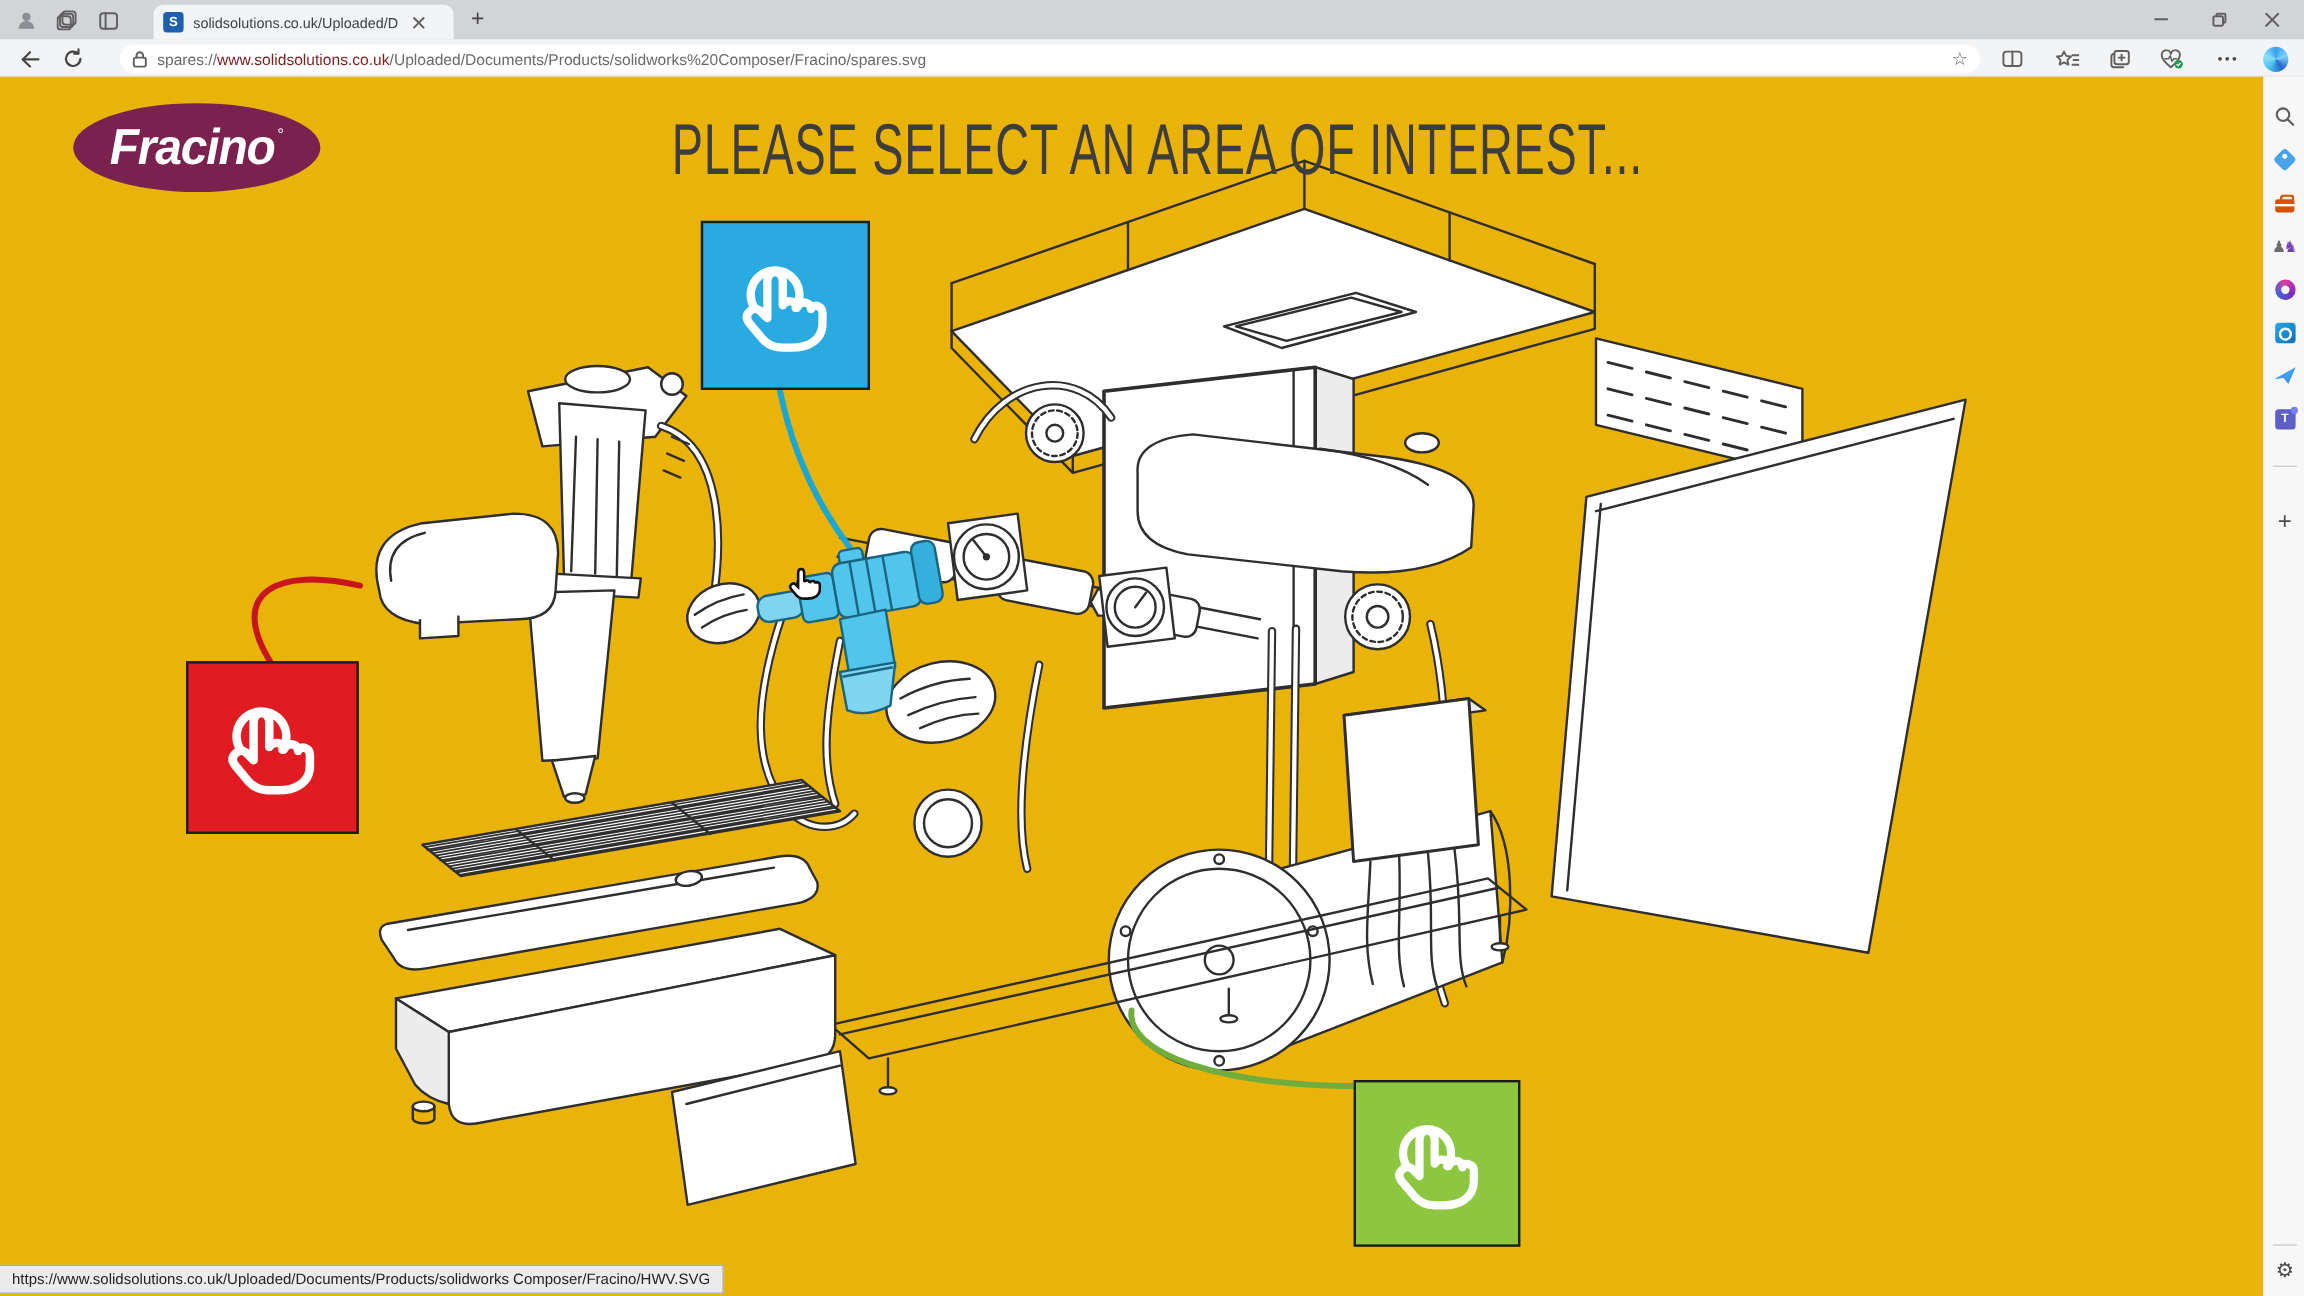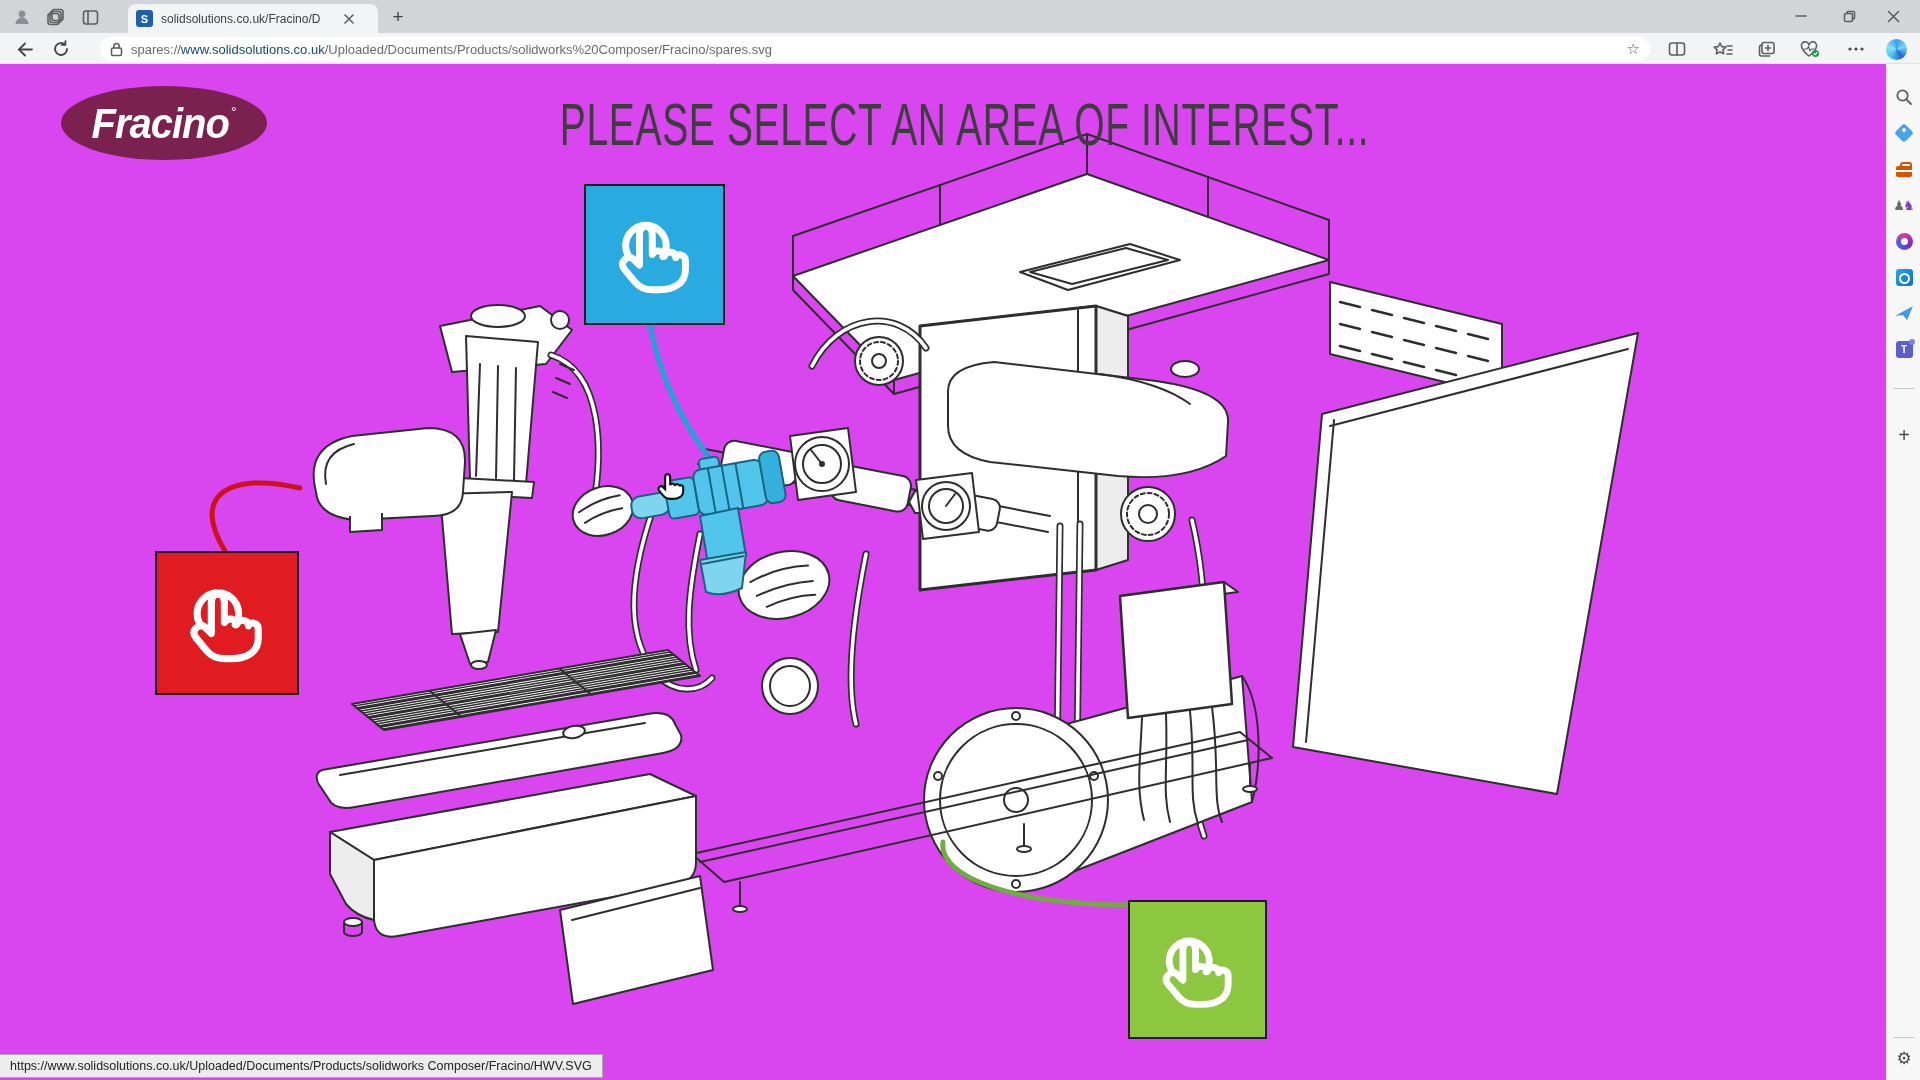--- a/index.html
+++ b/index.html
@@ -18,29 +18,29 @@
   .tab-close{margin-left:4px;flex:none;display:flex;}
   .newtab{position:absolute;left:384px;top:4px;width:28px;height:26px;font-size:19px;color:#444;
     display:flex;align-items:center;justify-content:center;}
   .winbtn{position:absolute;top:0;width:46px;height:32px;display:flex;align-items:center;justify-content:center;}
 
   
   .toolbar{position:absolute;left:0;top:33px;width:1920px;height:31px;background:#f3f4f6;border-bottom:1px solid #e0e1e3;}
   .nav-ico{position:absolute;top:3px;width:26px;height:26px;display:flex;align-items:center;justify-content:center;}
   .urlpill{position:absolute;left:100px;top:4px;width:1550px;height:24px;background:#fff;border-radius:13px;
     display:flex;align-items:center;padding:0 10px;font-size:13px;color:#6a6a6a;}
-  .urlpill .dom{color:#0c4a6e;}
+  .urlpill .dom{color:#7f1d1d;}
   .urltext{white-space:nowrap;overflow:hidden;flex:1;margin-left:8px;}
   .pill-star{flex:none;font-size:15px;color:#585858;margin-left:6px;}
   .tbr-ico{position:absolute;top:3px;width:28px;height:26px;display:flex;align-items:center;justify-content:center;}
   .copilot{width:21px;height:21px;border-radius:50%;
     background:conic-gradient(#3aa0f3,#7bd3f7,#2564cf,#49c1ee,#8be0f7,#3aa0f3);}
 
   
-  .content{position:absolute;left:0;top:64px;width:1886px;height:1016px;background:#d946ef;overflow:hidden;}
+  .content{position:absolute;left:0;top:64px;width:1886px;height:1016px;background:#eab308;overflow:hidden;}
   .art{position:absolute;left:0;top:0;width:1886px;height:1016px;}
 
   .logo{position:absolute;left:61px;top:22px;width:206px;height:74px;border-radius:50%;
     display:flex;align-items:center;justify-content:center;color:#fff;}
   .logo span.txt{font-size:40px;font-weight:bold;font-style:italic;letter-spacing:-1px;transform:scaleY(1.05);}
   .logo sup{font-size:14px;margin-left:2px;margin-top:-22px;}
 
   .heading{position:absolute;left:0;top:26px;width:1886px;text-align:center;padding-left:46px;margin:0;
     font-size:60px;font-weight:300;color:#3d3d3d;transform:scaleX(0.65);transform-origin:51% top;
     letter-spacing:1px;white-space:nowrap;}
@@ -96,21 +96,21 @@
     </div>
     <div class="tb-ico" style="left:78px">
       <svg width="17" height="17" viewBox="0 0 17 17" class="ic-stroke">
           <rect x="1.5" y="2" width="14" height="13" rx="2.5"></rect>
           <line x1="6" y1="2" x2="6" y2="15"></line>
         </svg>
     </div>
 
     <div class="tab">
       <div class="favicon">S</div>
-      <div class="tab-title">solidsolutions.co.uk/Fracino/D</div>
+      <div class="tab-title">solidsolutions.co.uk/Uploaded/D</div>
       <div class="tab-close">
         <svg width="12" height="12" viewBox="0 0 12 12" class="ic-stroke">
             <line x1="2" y1="2" x2="10" y2="10"></line>
             <line x1="10" y1="2" x2="2" y2="10"></line>
           </svg>
       </div>
     </div>
     <div class="newtab">+</div>
 
     <div class="winbtn" style="left:1778px">

